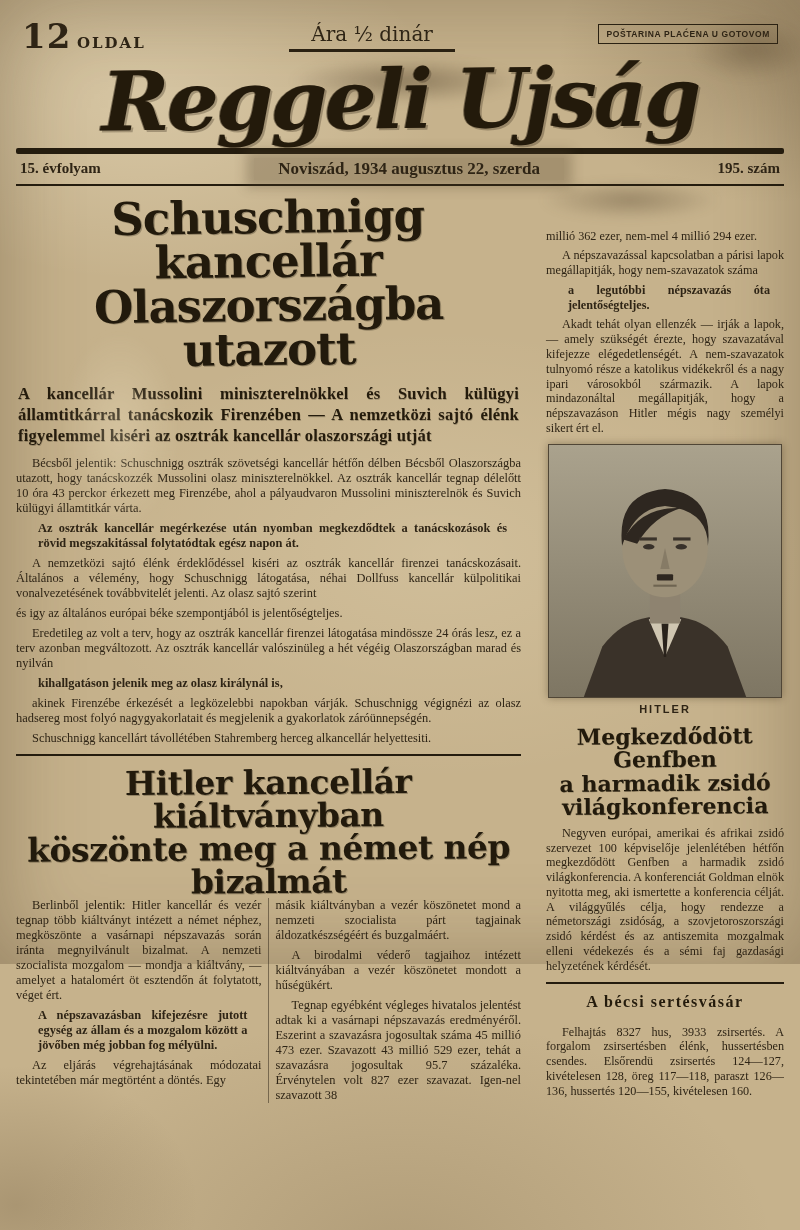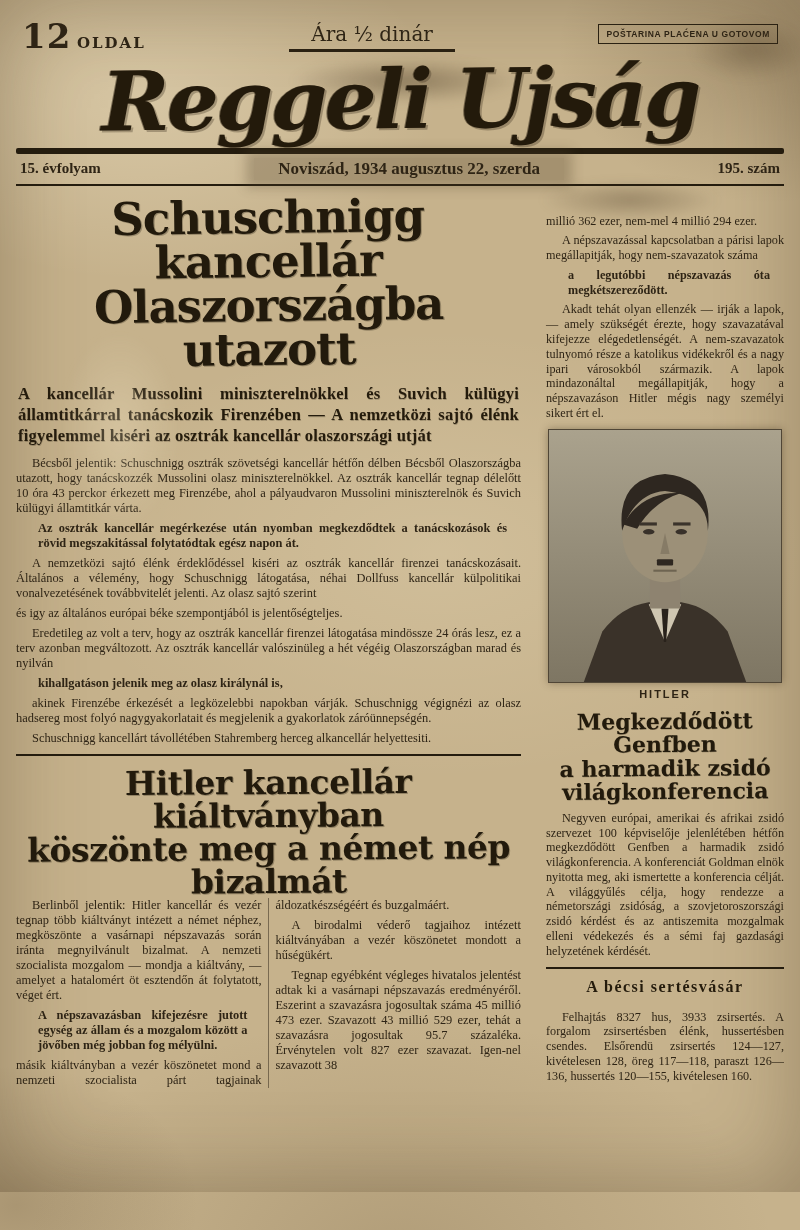--- a/index.html
+++ b/index.html
@@ -9,21 +9,21 @@
     color:#2e2415;
     background-color:#c6b28c;
     background-image:
       radial-gradient(ellipse 420px 260px at 18% 8%, rgba(255,246,220,0.30), transparent 70%),
       radial-gradient(ellipse 500px 300px at 55% 45%, rgba(255,244,214,0.18), transparent 75%),
       radial-gradient(ellipse 300px 220px at 96% 4%, rgba(96,76,48,0.30), transparent 70%),
       radial-gradient(ellipse 500px 320px at 50% 102%, rgba(105,85,55,0.22), transparent 75%),
       radial-gradient(ellipse 260px 200px at 2% 98%, rgba(96,76,48,0.28), transparent 70%);
     overflow:hidden;
   }
-  .page { position:relative; width:800px; height:1192px; padding:10px 16px 8px; box-shadow: inset 0 0 90px rgba(70,52,28,0.35); }
+  .page { position:relative; width:800px; height:964px; padding:10px 16px 8px; box-shadow: inset 0 0 90px rgba(70,52,28,0.35); }
   .stain { position:absolute; pointer-events:none; filter:blur(5px); }
   .s1 { left:290px; top:58px; width:230px; height:46px; background:radial-gradient(closest-side, rgba(74,58,36,0.45), transparent); }
   .s2 { left:540px; top:180px; width:180px; height:40px; background:radial-gradient(closest-side, rgba(74,58,36,0.35), transparent); }
   .s3 { left:60px; top:330px; width:120px; height:200px; background:radial-gradient(closest-side, rgba(255,244,214,0.25), transparent); }
   .s4 { left:690px; top:20px; width:120px; height:60px; background:radial-gradient(closest-side, rgba(70,54,32,0.30), transparent); }
 
   .topbar { display:flex; justify-content:space-between; align-items:flex-start; padding:6px 6px 0; }
   .pages { font-weight:bold; font-family:"DejaVu Serif", serif; }
   .pages .num { font-size:34px; letter-spacing:1px; }
   .pages .word { font-size:15px; letter-spacing:2px; }
@@ -136,33 +136,34 @@
 
       <h2 class="hitler-head">
         <span>Hitler kancellár kiáltványban</span>
         <span>köszönte meg a német nép</span>
         <span>bizalmát</span>
       </h2>
 
       <div class="twocol body">
         <p>Berlinből jelentik: Hitler kancellár és vezér tegnap több kiáltványt intézett a német néphez, megköszönte a vasárnapi népszavazás során iránta megnyilvánult bizalmat. A nemzeti szocialista mozgalom — mondja a kiáltvány, — amelyet a hatalomért öt esztendőn át folytatott, véget ért.</p>
         <p class="bold ind">A népszavazásban kifejezésre jutott egység az állam és a mozgalom között a jövőben még jobban fog mélyülni.</p>
+        <p>Az eljárás végrehajtásának módozatai tekintetében már megtörtént a döntés. Egy</p>
         <p class="noindent">másik kiáltványban a vezér köszönetet mond a nemzeti szocialista párt tagjainak áldozatkészségéért és buzgalmáért.</p>
         <p>A birodalmi véderő tagjaihoz intézett kiáltványában a vezér köszönetet mondott a hűségükért.</p>
         <p>Tegnap egyébként végleges hivatalos jelentést adtak ki a vasárnapi népszavazás eredményéről. Eszerint a szavazásra jogosultak száma 45 millió 473 ezer. Szavazott 43 millió 529 ezer, tehát a szavazásra jogosultak 95.7 százaléka. Érvénytelen volt 827 ezer szavazat. Igen-nel szavazott 38</p>
       </div>
     </div>
 
     <div class="divider"></div>
 
     <div class="col-right">
       <div class="body small">
         <p class="noindent">millió 362 ezer, nem-mel 4 millió 294 ezer.</p>
         <p>A népszavazással kapcsolatban a párisi lapok megállapitják, hogy nem-szavazatok száma</p>
-        <p class="bold ind">a legutóbbi népszavazás óta megkétszereződött.</p>
+        <p class="bold ind">a legutóbbi népszavazás óta jelentőségteljes.</p>
         <p>Akadt tehát olyan ellenzék — irják a lapok, — amely szükségét érezte, hogy szavazatával kifejezze elégedetlenségét. A nem-szavazatok tulnyomó része a katolikus vidékekről és a nagy ipari városokból származik. A lapok mindazonáltal megállapitják, hogy a népszavazáson Hitler mégis nagy személyi sikert ért el.</p>
       </div>
 
       <figure class="photo-wrap">
         <div class="photo-frame">
           <svg viewBox="0 0 200 240" preserveAspectRatio="none">
             <defs>
               <linearGradient id="pbg" x1="0" y1="0" x2="0" y2="1">
                 <stop offset="0" stop-color="#aaa28d"></stop>
                 <stop offset="1" stop-color="#7e7663"></stop>

